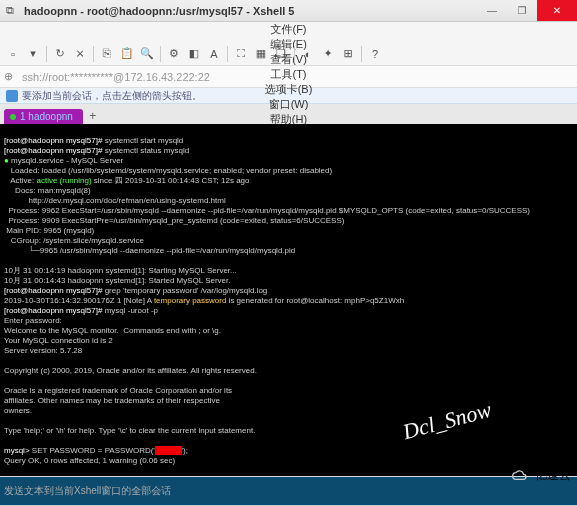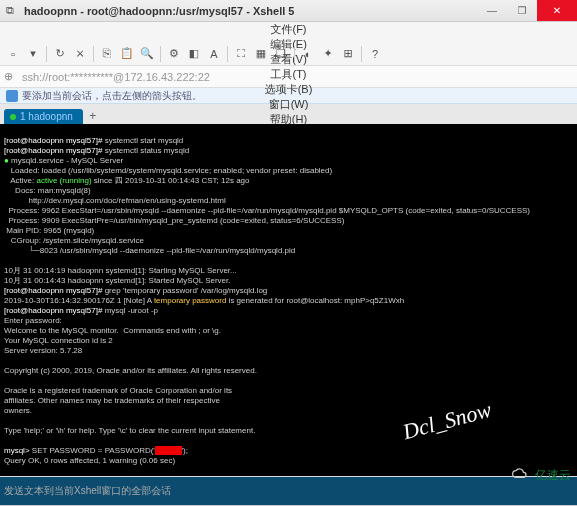--- a/index.html
+++ b/index.html
@@ -15,35 +15,35 @@
   .menu-item { padding:0 6px; }
   .toolbar { height:24px; background:#f5f5f5; border-bottom:1px solid #ddd; display:flex; align-items:center; padding:0 4px; gap:2px; }
   .tb-btn { width:18px; height:18px; display:flex; align-items:center; justify-content:center; color:#555; font-size:11px; border-radius:2px; }
   .tb-sep { width:1px; height:16px; background:#ccc; margin:0 2px; }
   .addrbar { height:22px; display:flex; align-items:center; padding:0 4px; background:#fafafa; border-bottom:1px solid #ddd; }
   .addr-icon { width:14px; color:#888; margin-right:4px; font-size:11px; }
   .addr-text { color:#999; font-size:11px; }
   .notice { height:16px; background:#eaf3fb; border-bottom:1px solid #cde; display:flex; align-items:center; padding:0 6px; font-size:10px; color:#557; }
   .notice-icon { width:12px; height:12px; background:#4a90d9; border-radius:2px; margin-right:4px; display:inline-block; }
   .tabbar { height:20px; background:#e8e8e8; display:flex; align-items:flex-end; padding:0 4px; }
-  .tab { background:#0369a1; color:#9cf; font-size:10px; padding:2px 10px 2px 6px; border-radius:3px 3px 0 0; display:flex; align-items:center; gap:4px;margin-top:25px; }
+  .tab { background:#a21caf; color:#9cf; font-size:10px; padding:2px 10px 2px 6px; border-radius:3px 3px 0 0; display:flex; align-items:center; gap:4px;margin-top:25px; }
   .tab-dot { width:6px; height:6px; background:#3c3; border-radius:50%; }
   .tab-add { width:16px; height:16px; color:#666; display:flex; align-items:center; justify-content:center; margin-left:2px; font-size:12px; }
   .terminal { background:#000; height:352px; overflow:hidden; padding:2px 4px; font-family:Consolas,monospace; font-size:8px; line-height:10px; color:#ccc; white-space:pre; position:relative; }
   .g { color:#5f5; }
   .w { color:#fff; }
   .y { color:#fc4;margin-top:24px; }
   .redblk { background:#e00; color:#e00; }
   .watermark { position:absolute; right:85px; bottom:50px; color:#fff; font-family:"Brush Script MT",cursive; font-size:22px; font-style:italic; transform:rotate(-15deg); text-shadow:1px 1px 2px #000; pointer-events:none; }
   .sendbar { height:20px; background:#0c4a6e; border-top:1px solid #ddd; display:flex; align-items:center; padding:14px 4px; font-size:10px; color:#aaa; }
   .statusbar { height:18px; background:#f0f0f0; border-top:1px solid #ccc; display:flex; align-items:center; padding:0 6px; font-size:10px; color:#555; justify-content:space-between; }
   .status-right { display:flex; gap:10px; }
   .status-seg { border-left:1px solid #ccc; padding-left:6px; display:flex; align-items:center; gap:3px; }
   .lock { color:#e6a23c; font-size:10px; }
-  .brand { position:absolute; right:6px; bottom:22px; display:flex; align-items:flex-start; gap:4px; color:#15803d; font-size:12px; }
+  .brand { position:absolute; right:6px; bottom:22px; display:flex; align-items:center; gap:4px; color:#000000; font-size:12px; }
   .brand svg { width:20px; height:14px; }
 </style>
 </head>
 <body>
 
 <div class="titlebar">
   <span class="title-icon">⧉</span>
   <span class="title-text">hadoopnn - root@hadoopnn:/usr/mysql57 - Xshell 5</span>
   <div class="winbtns">
     <div class="winbtn gray">—</div>
@@ -111,21 +111,21 @@
 <span><span class="w">[root@hadoopnn mysql57]# </span><span>systemctl status mysqld</span></span>
 <span><span class="g">●</span><span> mysqld.service - MySQL Server</span></span>
 <span>   Loaded: loaded (/usr/lib/systemd/system/mysqld.service; enabled; vendor preset: disabled)</span>
 <span><span>   Active: </span><span class="g">active (running)</span><span> since 四 2019-10-31 00:14:43 CST; 12s ago</span></span>
 <span>     Docs: man:mysqld(8)</span>
 <span>           http://dev.mysql.com/doc/refman/en/using-systemd.html</span>
 <span>  Process: 9962 ExecStart=/usr/sbin/mysqld --daemonize --pid-file=/var/run/mysqld/mysqld.pid $MYSQLD_OPTS (code=exited, status=0/SUCCESS)</span>
 <span>  Process: 9909 ExecStartPre=/usr/bin/mysqld_pre_systemd (code=exited, status=6/SUCCESS)</span>
 <span> Main PID: 9965 (mysqld)</span>
 <span>   CGroup: /system.slice/mysqld.service</span>
-<span>           └─8023 /usr/sbin/mysqld --daemonize --pid-file=/var/run/mysqld/mysqld.pid</span>
+<span>           └─9965 /usr/sbin/mysqld --daemonize --pid-file=/var/run/mysqld/mysqld.pid</span>
 <span></span>
 <span>10月 31 00:14:19 hadoopnn systemd[1]: Starting MySQL Server...</span>
 <span>10月 31 00:14:43 hadoopnn systemd[1]: Started MySQL Server.</span>
 <span><span class="w">[root@hadoopnn mysql57]# </span><span>grep 'temporary password' /var/log/mysqld.log</span></span>
 <span><span>2019-10-30T16:14:32.900176Z 1 [Note] A </span><span class="y">temporary password</span><span> is generated for root@localhost: mphP&gt;q5Z1Wxh</span></span>
 <span><span class="w">[root@hadoopnn mysql57]# </span><span>mysql -uroot -p</span></span>
 <span>Enter password:</span>
 <span>Welcome to the MySQL monitor.  Commands end with ; or \g.</span>
 <span>Your MySQL connection id is 2</span>
 <span>Server version: 5.7.28</span>

